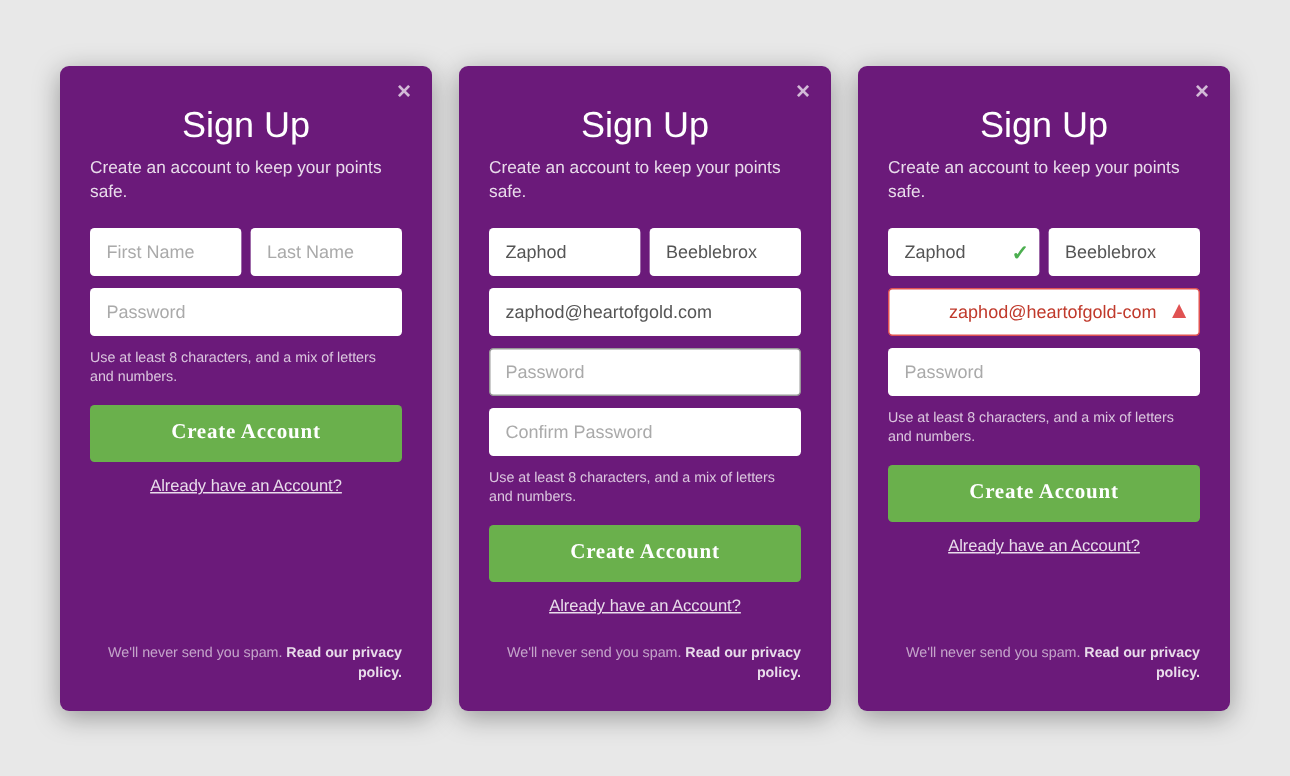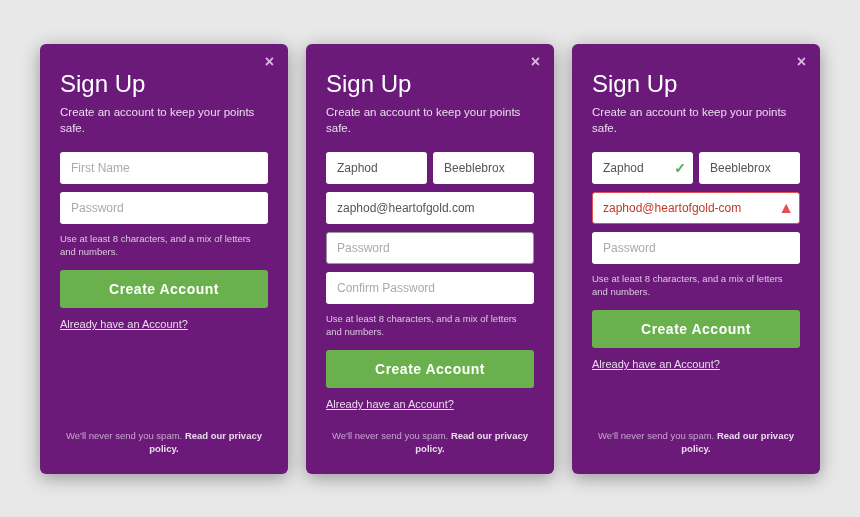--- a/index.html
+++ b/index.html
@@ -37,21 +37,21 @@
       background: none;
       border: none;
       font-weight: bold;
       line-height: 1;
     }
 
     .card-title {
       color: #fff;
       font-size: 24px;
       font-weight: 400;
-      text-align: left;
+      text-align: center;
       margin-bottom: 6px;
       margin-top: 4px;
     }
 
     .card-subtitle {
       color: rgba(255,255,255,0.85);
       font-size: 11.5px;
       text-align: left;
       margin-bottom: 16px;
       line-height: 1.4;
@@ -79,20 +79,21 @@
       outline: none;
     }
 
     .input-field::placeholder {
       color: #aaa;
     }
 
     .input-field.error {
       border-color: #e05252;
       color: #c0392b;
+      text-align: right;
     }
 
     .input-field.valid-name {
       
     }
 
     .name-wrap {
       position: relative;
       flex: 1;
     }
@@ -133,37 +134,39 @@
       padding: 11px;
       background: #6ab04c;
       border: none;
       border-radius: 3px;
       color: #fff;
       font-size: 14px;
       font-weight: 700;
       cursor: pointer;
       letter-spacing: 0.5px;
       margin-bottom: 10px;
+      font-family: Liberation Serif, serif;
     }
 
     .already-link {
       display: block;
+      text-align: center;
       color: rgba(255,255,255,0.85);
       font-size: 11px;
       text-decoration: underline;
       cursor: pointer;
       margin-bottom: auto;
     }
 
     .spacer { flex: 1; }
 
     .privacy-text {
       color: rgba(255,255,255,0.6);
       font-size: 9.5px;
-      text-align: center;
+      text-align: right;
       margin-top: 18px;
       line-height: 1.4;
     }
 
     .privacy-text strong {
       color: rgba(255,255,255,0.85);
       font-weight: 700;
     }
   </style>
 </head>
@@ -171,20 +174,23 @@
 
 <div class="card">
   <button class="close-btn">×</button>
   <h1 class="card-title">Sign Up</h1>
   <p class="card-subtitle">Create an account to keep your points safe.</p>
 
   <div class="name-row">
     <div class="name-wrap">
       <input class="input-field" type="text" placeholder="First Name" value="" style="">
     </div>
+    <div class="name-wrap">
+      <input class="input-field" type="text" placeholder="Last Name" value="" style="">
+    </div>
   </div>
 
 
   <div class="input-wrap">
     <input class="input-field" type="password" placeholder="Password" value="" style="">
   </div>
 
   <p class="hint-text">Use at least 8 characters, and a mix of letters and numbers.</p>
 
   <button class="create-btn">Create Account</button>

